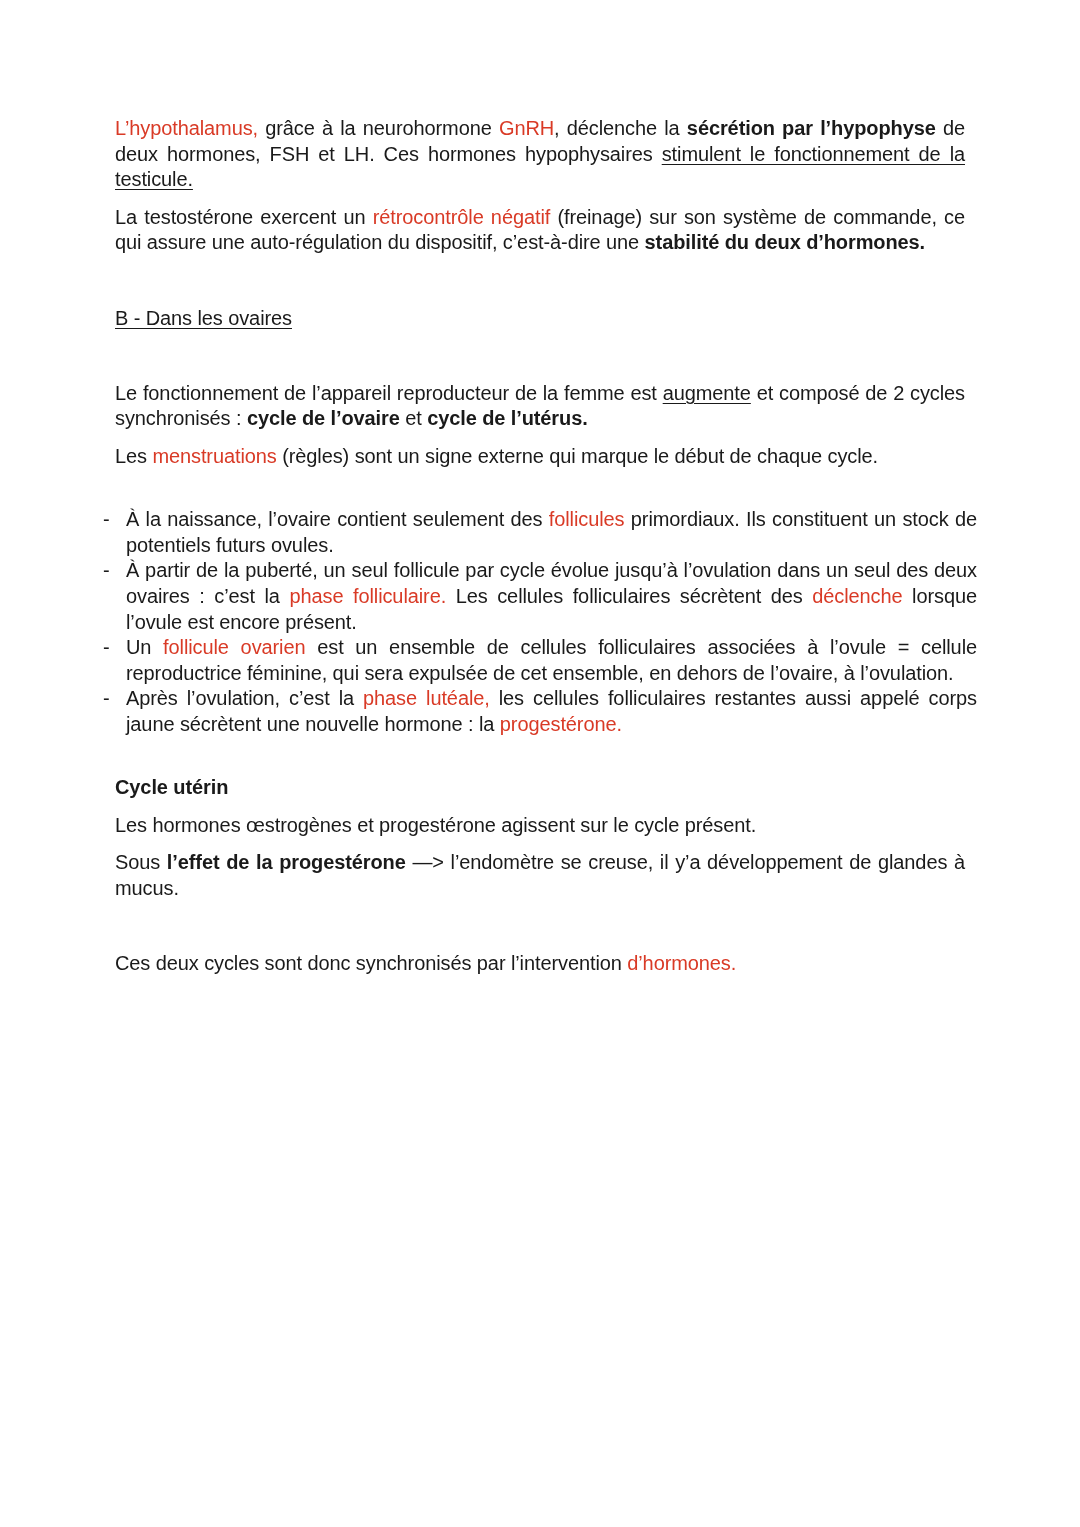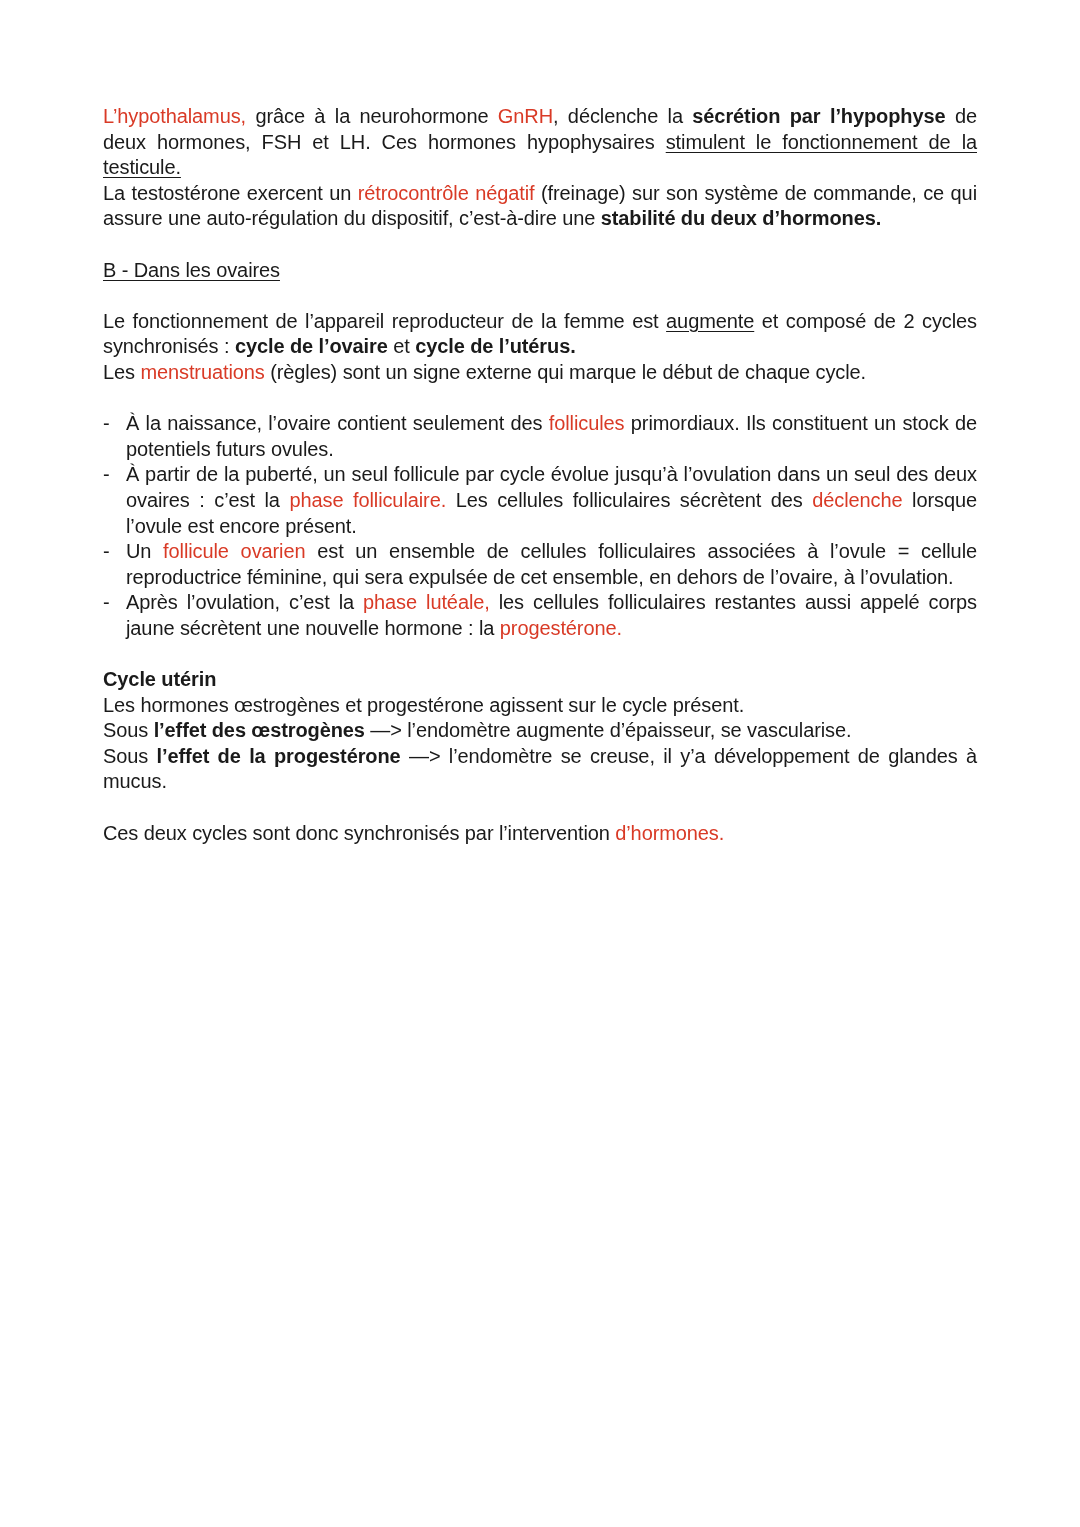--- a/index.html
+++ b/index.html
@@ -3,21 +3,21 @@
   <meta charset="utf-8">
   <style>
     html, body { margin: 0; padding: 0; background: #ffffff; }
     body { width: 1080px; height: 1527px; position: relative; overflow: hidden; }
     .page {
       position: absolute; left: 103px; top: 104px; width: 874px;
       font-family: "Liberation Sans", sans-serif;
       font-size: 20px; line-height: 25.6px; color: #1a1a1a;
       letter-spacing: -0.1px;
     }
-    p { margin: 0; text-align: justify; }
+    p { margin: 12px; text-align: justify; }
     .gap { height: 25.6px; }
     .red { color: #d93a26; }
     .b { font-weight: bold; }
     .u { text-decoration: underline; text-underline-offset: 3px; text-decoration-thickness: 1px; }
     ul.dash { list-style: none; margin: 0; padding: 0; }
     ul.dash li { position: relative; padding-left: 23px; text-align: justify; }
     ul.dash li .marker { position: absolute; left: 0; top: 0; }
   </style>
 </head>
 <body>
@@ -43,20 +43,19 @@
     <li><span class="marker">-</span><span>À la naissance, l’ovaire contient seulement des </span><span class="red">follicules</span><span> primordiaux. Ils constituent un stock de potentiels futurs ovules.</span></li>
     <li><span class="marker">-</span><span>À partir de la puberté, un seul follicule par cycle évolue jusqu’à l’ovulation dans un seul des deux ovaires : c’est la </span><span class="red">phase folliculaire.</span><span> Les cellules folliculaires sécrètent des </span><span class="red">déclenche</span><span> lorsque l’ovule est encore présent.</span></li>
     <li><span class="marker">-</span><span>Un </span><span class="red">follicule ovarien</span><span> est un ensemble de cellules folliculaires associées à l’ovule = cellule reproductrice féminine, qui sera expulsée de cet ensemble, en dehors de l’ovaire, à l’ovulation.</span></li>
     <li><span class="marker">-</span><span>Après l’ovulation, c’est la </span><span class="red">phase lutéale,</span><span> les cellules folliculaires restantes aussi appelé corps jaune sécrètent une nouvelle hormone : la </span><span class="red">progestérone.</span></li>
   </ul>
 
   <div class="gap"></div>
 
   <p class="b">Cycle utérin</p>
   <p>Les hormones œstrogènes et progestérone agissent sur le cycle présent.</p>
-  <p><span>Sous </span><span class="b">l’effet des œstrogènes</span><span> —&gt; l’endomètre augmente d’épaisseur, se vascularise.</span></p>
   <p><span>Sous </span><span class="b">l’effet de la progestérone</span><span> —&gt; l’endomètre se creuse, il y’a développement de glandes à mucus.</span></p>
 
   <div class="gap"></div>
 
   <p><span>Ces deux cycles sont donc synchronisés par l’intervention </span><span class="red">d’hormones.</span></p>
 
 </div>
 
 </body></html>

